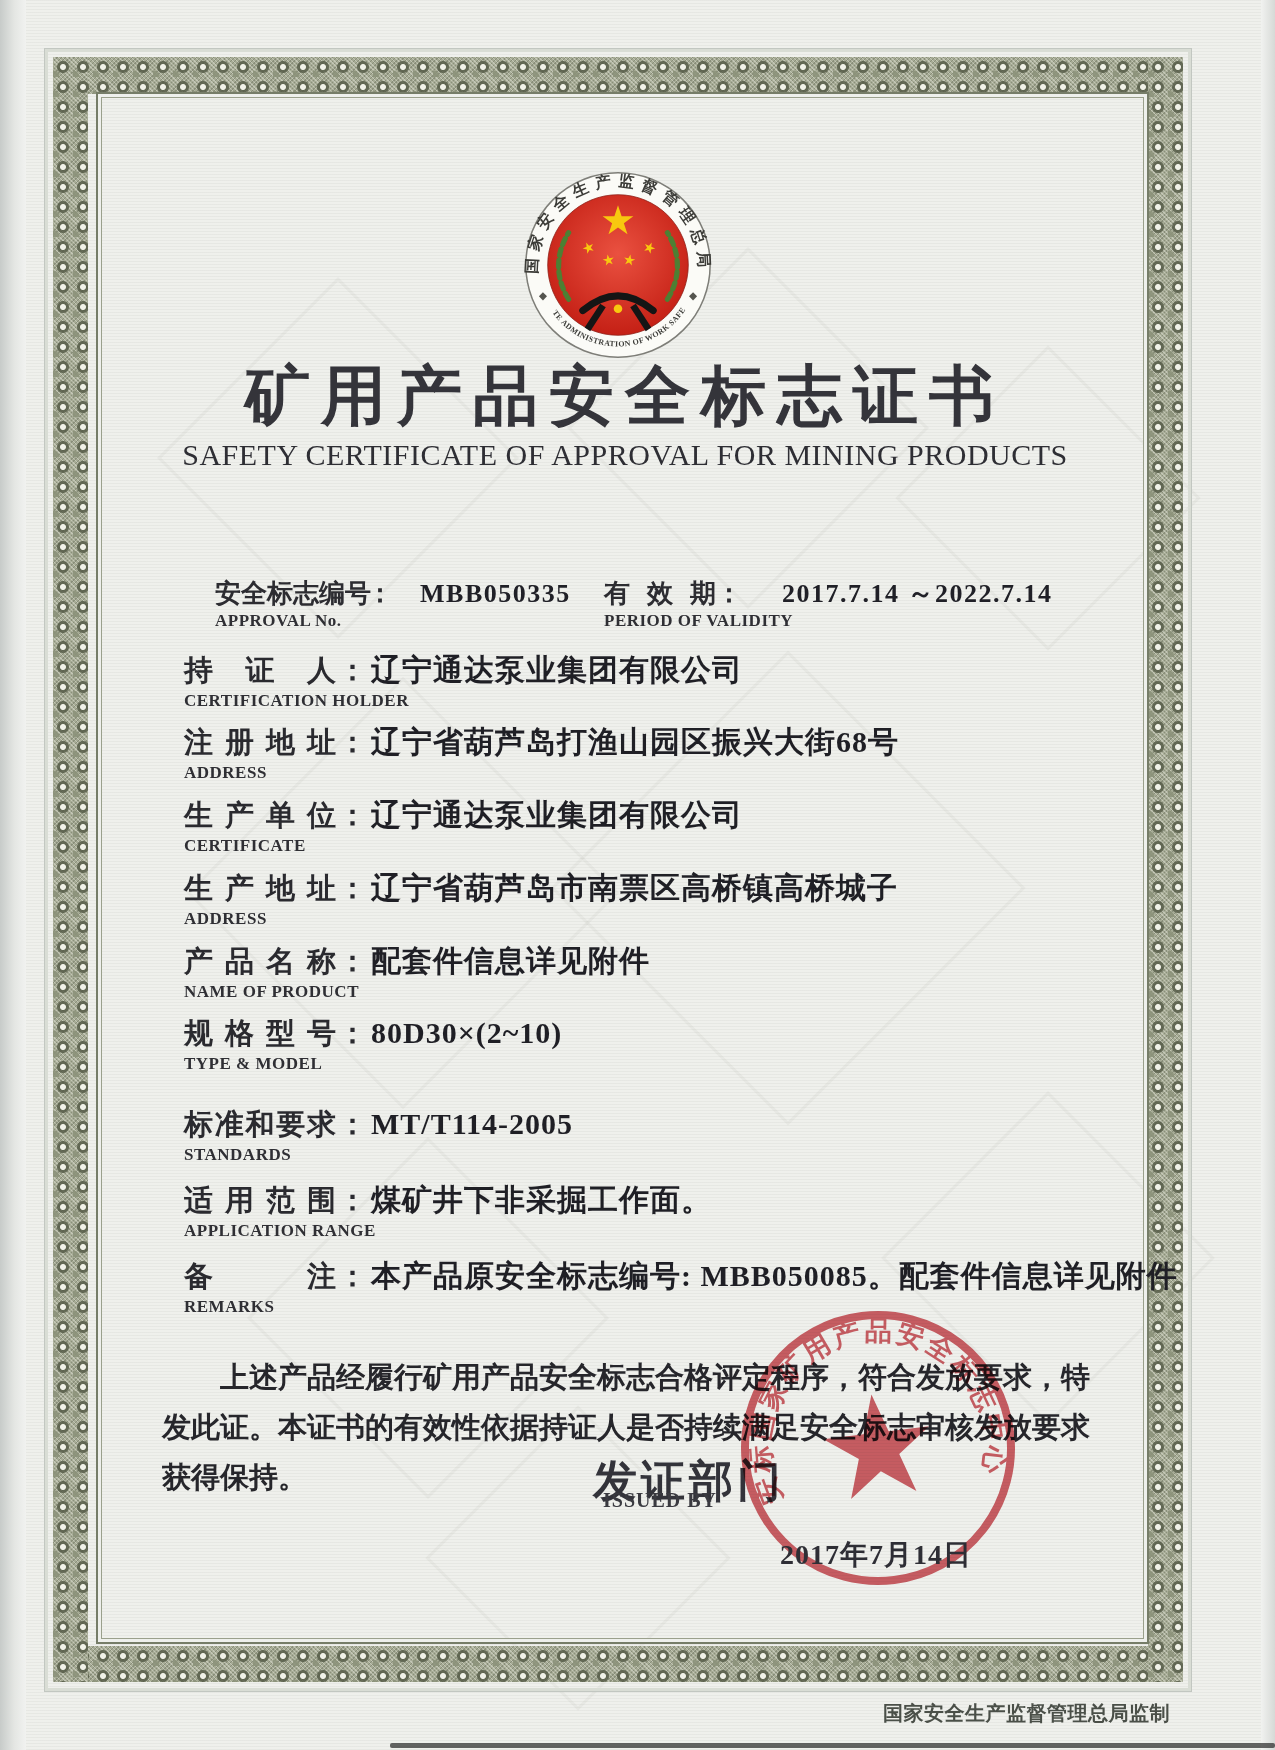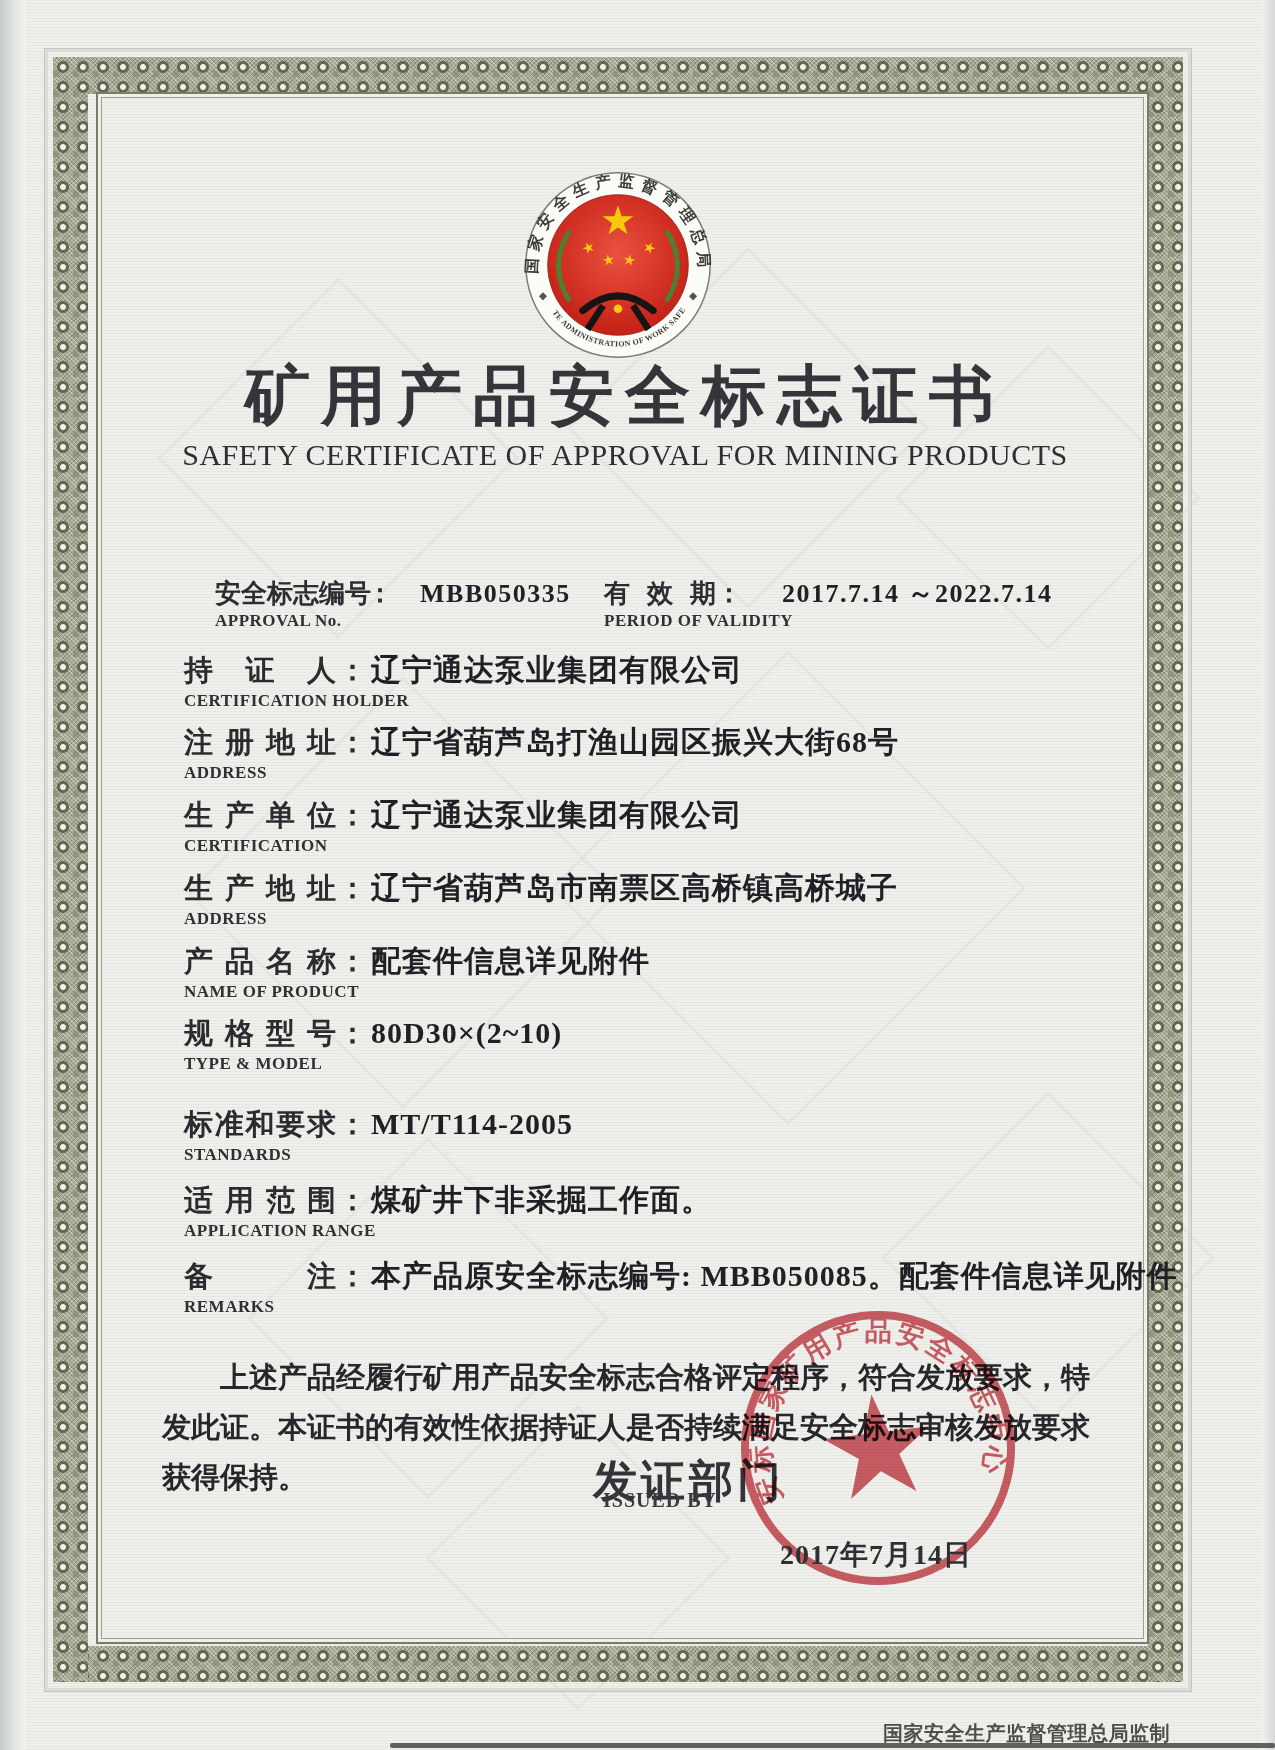--- a/index.html
+++ b/index.html
@@ -68,21 +68,21 @@
   
   .statement{left:162px;top:1352px;width:950px;font-size:29px;font-weight:600;
     line-height:50px;text-indent:58px;color:#26262b;}
   .issued-zh{left:593px;top:1452px;font-size:44px;font-weight:600;letter-spacing:4px;color:#33333a;}
   .issued-en{left:603px;top:1489px;font-size:20px;font-weight:600;letter-spacing:1px;color:#3a3a40;}
   .seal{left:728px;top:1298px;width:300px;height:300px;opacity:.87;
     transform:rotate(-7deg);mix-blend-mode:multiply;pointer-events:none;}
   .seal-date{left:780px;top:1536px;font-size:28px;font-weight:600;letter-spacing:1px;color:#2e2e35;}
   
   .footer-note{left:600px;top:1700px;width:570px;text-align:right;
-    font-size:20px;font-weight:600;letter-spacing:0.5px;color:#4a4f48;margin-top:20px;}
+    font-size:20px;font-weight:600;letter-spacing:0.5px;color:#4a4f48;}
 </style>
 </head>
 <body>
 
 <div class="abs paper"></div>
 <div class="abs edge-left"></div>
 <div class="abs edge-right"></div>
 
 <div class="abs wm" style="left:210px;top:330px;width:250px;height:250px;"></div>
 <div class="abs wm" style="left:620px;top:300px;width:250px;height:250px;"></div>
@@ -153,21 +153,21 @@
 <div class="f-row" style="top:650px">
   <div class="f-zh"><span class="f-label">持证人</span><span class="f-colon">：</span><span class="f-value">辽宁通达泵业集团有限公司</span></div>
   <div class="en-label">CERTIFICATION HOLDER</div>
 </div>
 <div class="f-row" style="top:722px">
   <div class="f-zh"><span class="f-label">注册地址</span><span class="f-colon">：</span><span class="f-value">辽宁省葫芦岛打渔山园区振兴大街68号</span></div>
   <div class="en-label">ADDRESS</div>
 </div>
 <div class="f-row" style="top:795px">
   <div class="f-zh"><span class="f-label">生产单位</span><span class="f-colon">：</span><span class="f-value">辽宁通达泵业集团有限公司</span></div>
-  <div class="en-label">CERTIFICATION</div>
+  <div class="en-label">CERTIFICATE</div>
 </div>
 <div class="f-row" style="top:868px">
   <div class="f-zh"><span class="f-label">生产地址</span><span class="f-colon">：</span><span class="f-value">辽宁省葫芦岛市南票区高桥镇高桥城子</span></div>
   <div class="en-label">ADDRESS</div>
 </div>
 <div class="f-row" style="top:941px">
   <div class="f-zh"><span class="f-label">产品名称</span><span class="f-colon">：</span><span class="f-value">配套件信息详见附件</span></div>
   <div class="en-label">NAME OF PRODUCT</div>
 </div>
 <div class="f-row" style="top:1014px">

